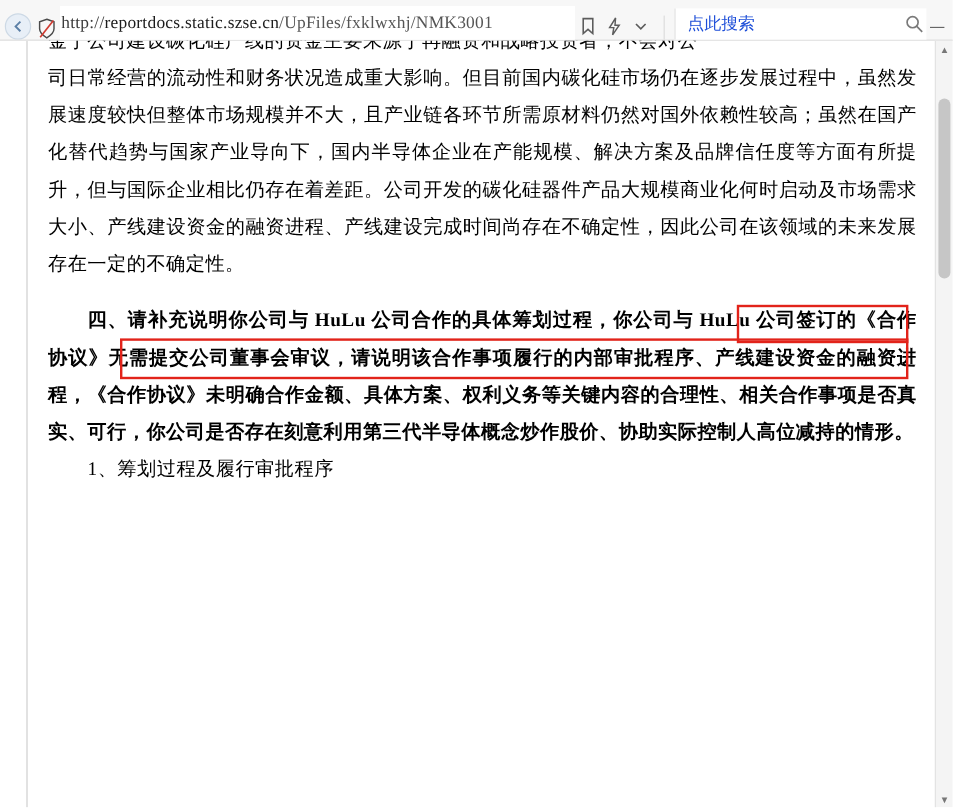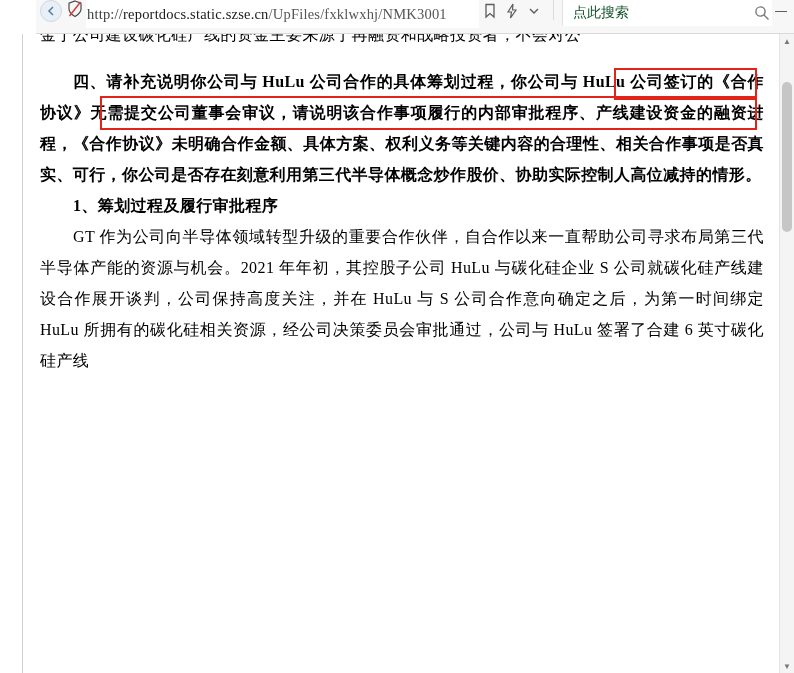--- a/index.html
+++ b/index.html
@@ -13,24 +13,23 @@
     overflow: hidden;
     font-family: "Liberation Sans", sans-serif;
   }
 
   
   .browser-bar {
     height: 34px;
     background: #f7f7f7;
     border-bottom: 1px solid #d9d9d9;
     display: flex;
-    align-items: flex-start;
+    align-items: flex-end;
     padding: 0 4px;
     box-sizing: border-box;
-    margin-left: 36px;
   }
   .nav-dot {
     width: 20px;
     height: 20px;
     border-radius: 50%;
     background: #e8eff7;
     border: 1px solid #cdd9e5;
     display: flex;
     align-items: center;
     justify-content: center;
@@ -92,21 +91,21 @@
     align-items: center;
     background: #ffffff;
     border-left: 1px solid #e2e2e2;
     padding-left: 10px;
     box-sizing: border-box;
     flex: 0 0 auto;
   }
   .search-ph {
     font-family: Liberation Serif, serif;
     font-size: 14px;
-    color: #14532d;
+    color: #1d4ed8;
     flex: 1 1 auto;
   }
   .mag {
     width: 20px; height: 20px;
     color: #7a7a7a;
     display: flex; align-items: center; justify-content: center;
     flex: 0 0 auto;
   }
   .win-btn {
     width: 18px; height: 22px;
@@ -195,21 +194,21 @@
     top: 2px;
     width: 139px;
     height: 28px;
   }
   .box-b {
     left: 60px;
     top: 30px;
     width: 653px;
     height: 30px;
   }
-  .sub { font-weight: bold; }
+  .sub { font-weight: normal; }
 </style>
 </head>
 <body>
 
 <div class="browser-bar">
   <div class="nav-dot">
     <svg width="8" height="10" viewBox="0 0 8 10">
       <polyline points="6,1 2,5 6,9" fill="none" stroke="#5b7fa6" stroke-width="1.6"></polyline>
     </svg>
   </div>
@@ -252,33 +251,33 @@
 
 <div class="page-area">
   <div class="left-rule"></div>
 
   <div class="doc">
 
     <div class="clip-top">
       <p>金于公司建设碳化硅产线的资金主要来源于再融资和战略投资者，不会对公</p>
     </div>
 
+    <p>司日常经营的流动性和财务状况造成重大影响。但目前国内碳化硅市场仍在逐步发展过程中，虽然发展速度较快但整体市场规模并不大，且产业链各环节所需原材料仍然对国外依赖性较高；虽然在国产化替代趋势与国家产业导向下，国内半导体企业在产能规模、解决方案及品牌信任度等方面有所提升，但与国际企业相比仍存在着差距。公司开发的碳化硅器件产品大规模商业化何时启动及市场需求大小、产线建设资金的融资进程、产线建设完成时间尚存在不确定性，因此公司在该领域的未来发展存在一定的不确定性。</p>
 
     <div class="gap"></div>
 
     <div class="hl-wrap">
       <p class="indent bold"><span>四、请补充说明你公司与 HuLu 公司合作的具体筹划过程，你公司与 HuLu 公司签订的《合作协议》无需提交公司董事会审议，请说明该合作事项履行的内部审批程序、产线建设资金的融资进程，《合作协议》未明确合作金额、具体方案、权利义务等关键内容的合理性、相关合作事项是否真实、可行，</span><span>你公司是否存在刻意利用第三代半导体概念炒作股价、协助实际控制人高位减持的情形。</span></p>
       <div class="hl-box box-a"></div>
       <div class="hl-box box-b"></div>
     </div>
 
 
     <p class="indent sub">1、筹划过程及履行审批程序</p>
 
-    <p class="indent">GT 作为公司向半导体领域转型升级的重要合作伙伴，自合作以来一直帮助公司寻求布局第三代半导体产能的资源与机会。2021 年年初，其控股子公司 HuLu 与碳化硅企业 S 公司就碳化硅产线建设合作展开谈判，公司保持高度关注，并在 HuLu 与 S 公司合作意向确定之后，为第一时间绑定 HuLu 所拥有的碳化硅相关资源，经公司决策委员会审批通过，公司与 HuLu 签署了合建 6 英寸碳化硅产线</p>
 
   </div>
 
   <div class="scroll-track">
     <div class="scroll-arrow up">▲</div>
     <div class="scroll-thumb"></div>
     <div class="scroll-arrow down">▼</div>
   </div>
 </div>
 

